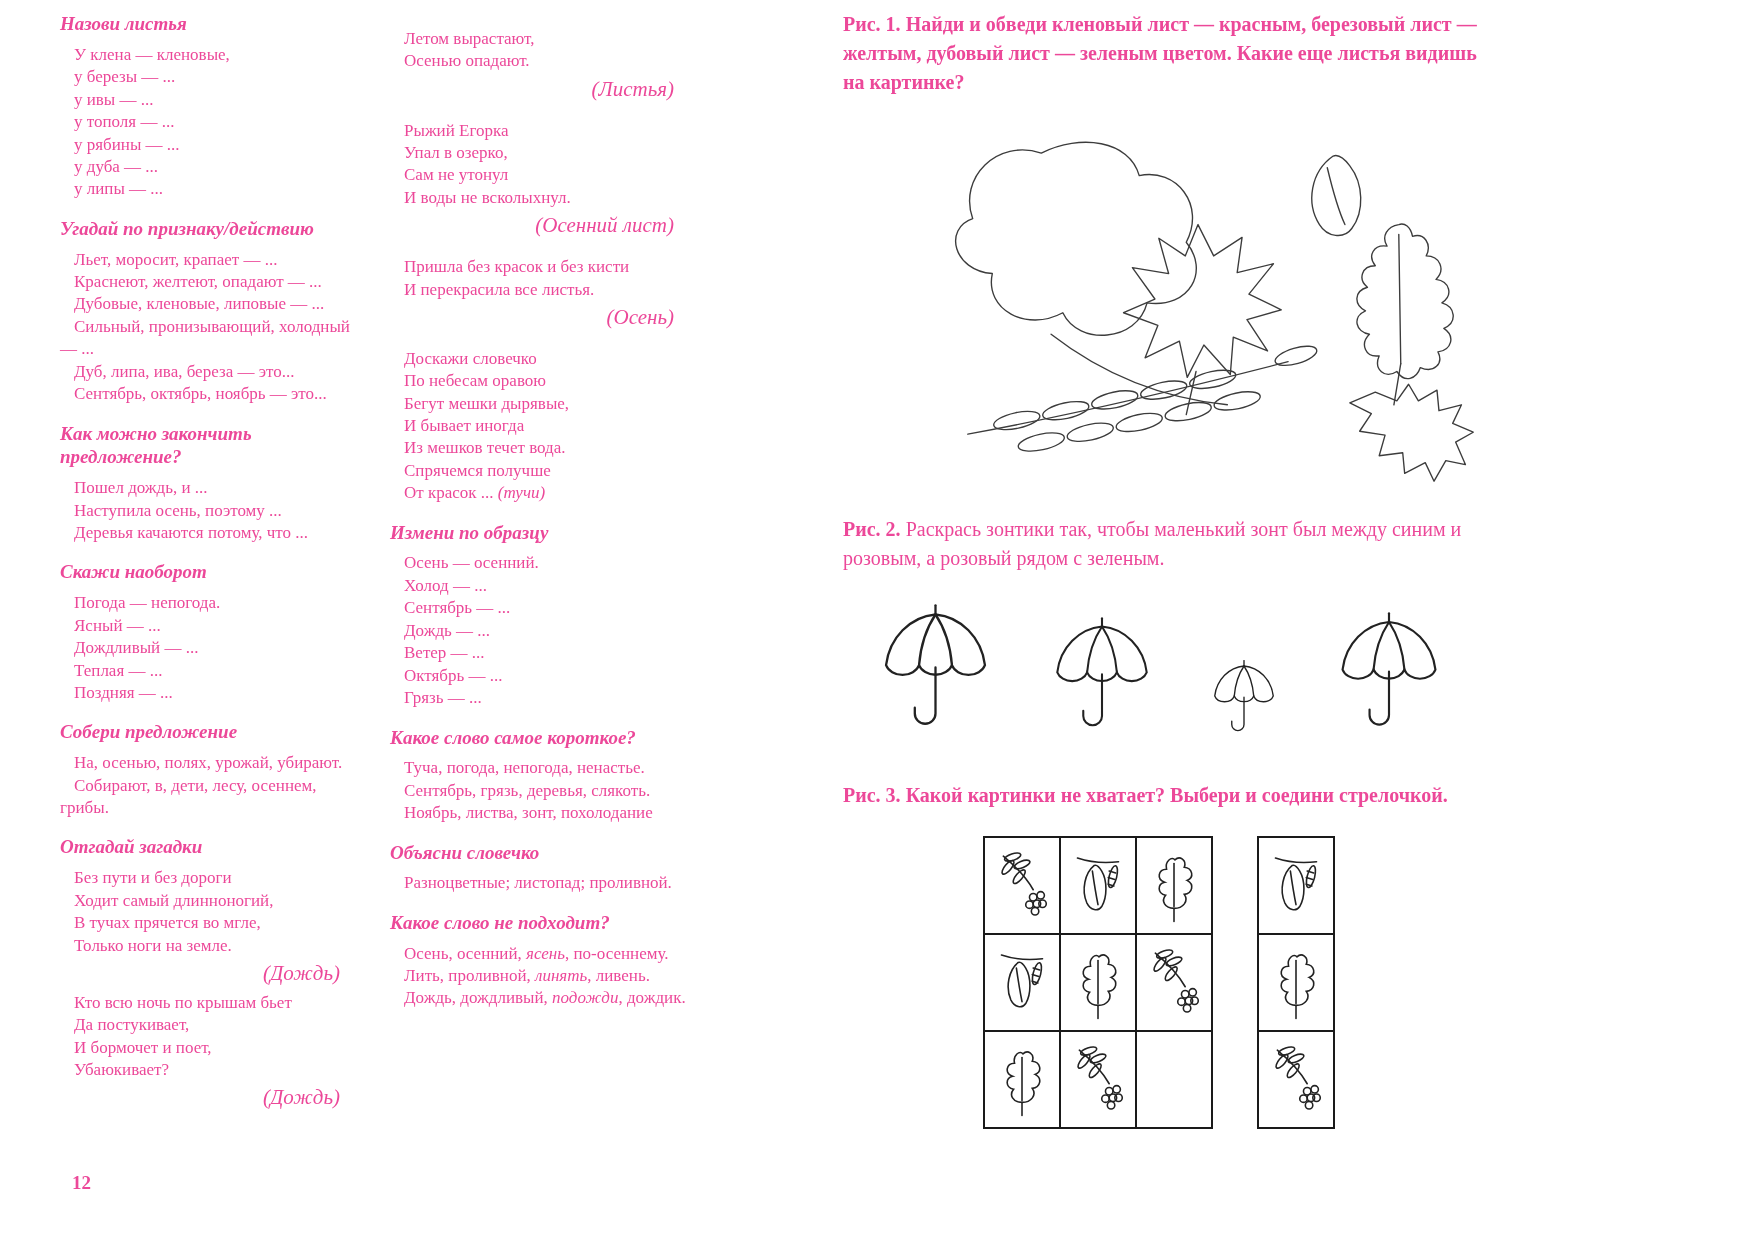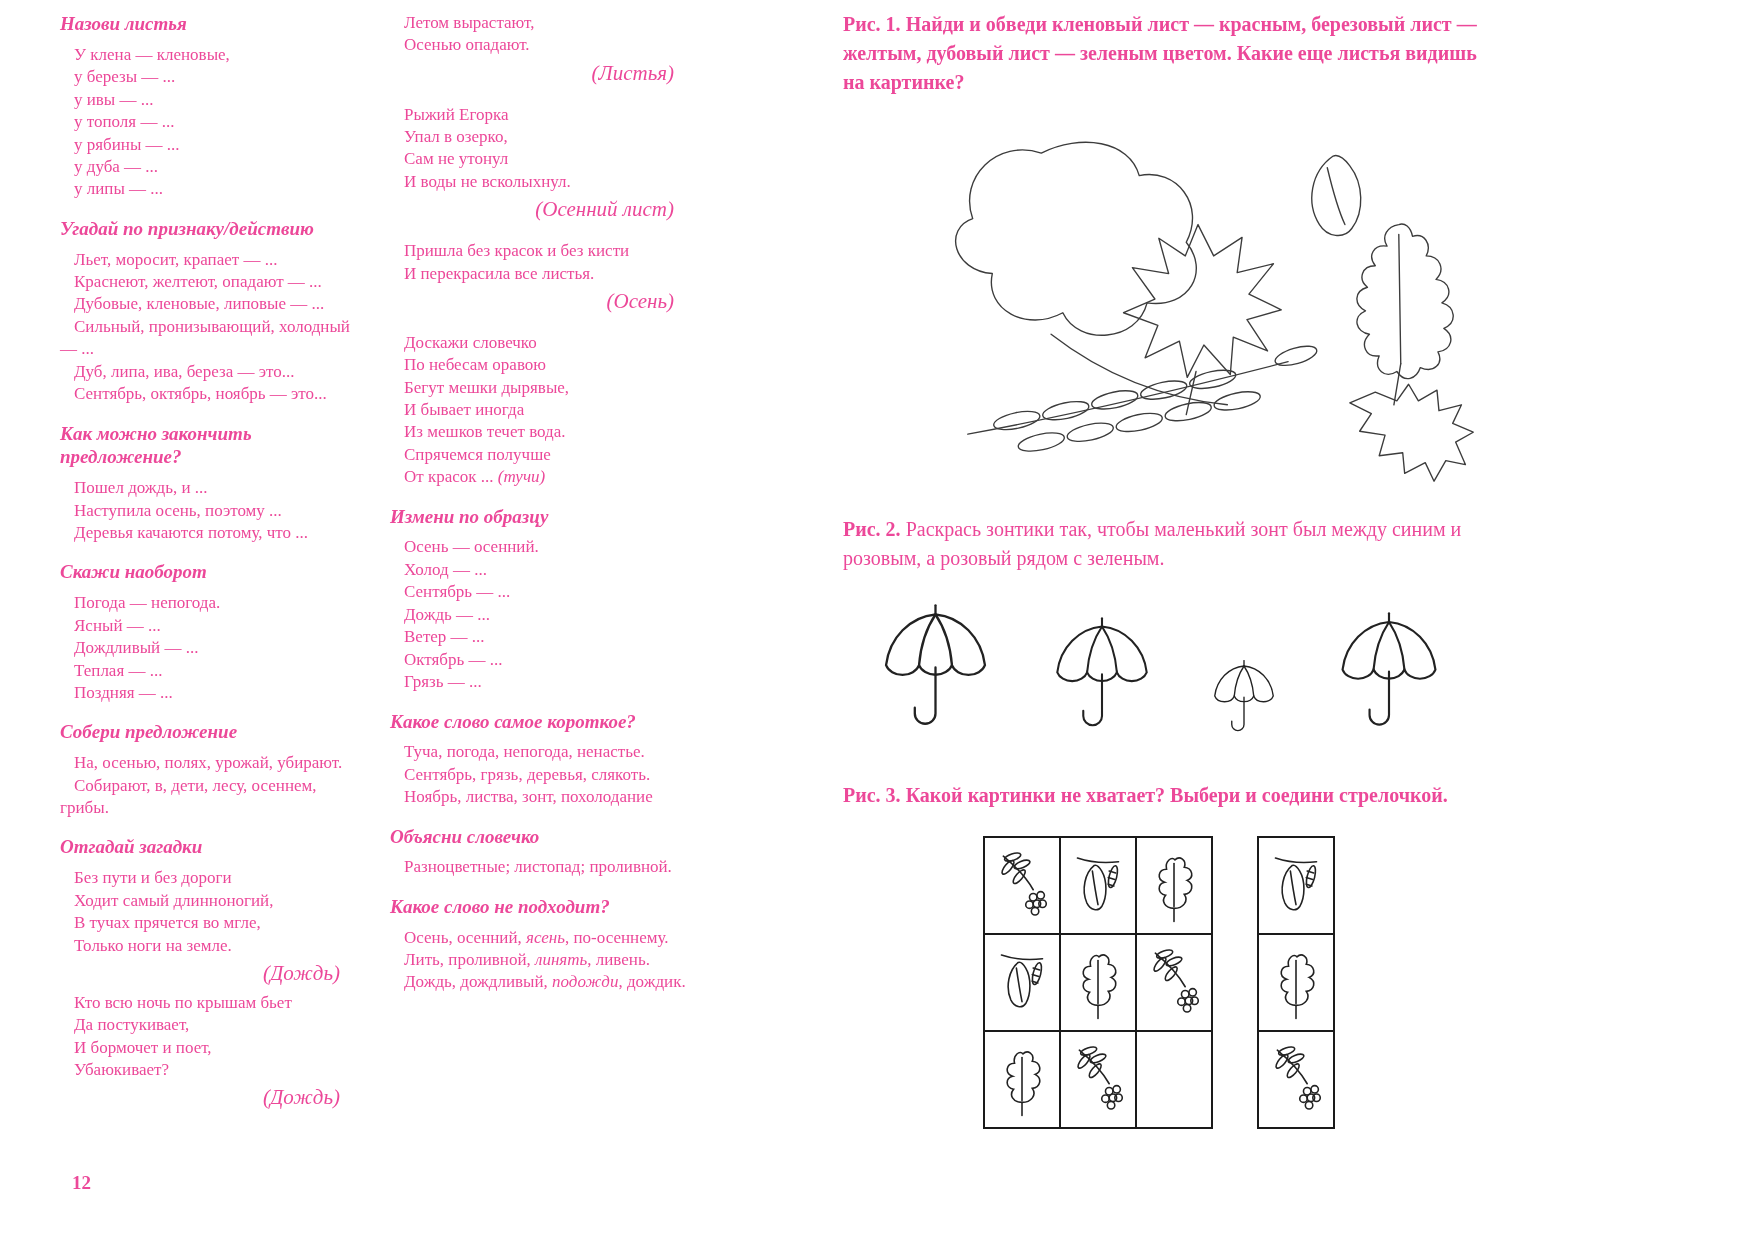--- a/index.html
+++ b/index.html
@@ -1,19 +1,19 @@
 <!DOCTYPE html>
 <html><head>
 <meta charset="utf-8">
 <style>
   html,body{margin:0;padding:0;background:#e8e8e8;}
   .page{position:relative;width:1754px;height:1242px;background:#ffffff;overflow:hidden;
         font-family:"Liberation Serif",serif;color:#ec4899;}
   .colL{position:absolute;left:60px;top:12px;width:302px;}
-  .colM{position:absolute;left:390px;top:12px;width:306px;}
+  .colM{position:absolute;left:390px;top:28px;width:306px;}
   .colR{position:absolute;left:843px;top:10px;width:885px;}
   .h{font-style:italic;font-weight:bold;font-size:19px;line-height:1.25;margin:16px 0 8px 0;}
   .blk:first-child .h{margin-top:0;}
   .ln{font-size:17px;line-height:1.32;text-indent:14px;}
   .it{}
   .ans{font-size:21px;line-height:1.32;font-style:italic;text-align:right;padding-right:22px;margin:3px 0;}
   .blk{margin-bottom:13px;}
   .pblk{margin-bottom:16px;}
   .r2{margin-top:4px;}
   .cap{font-size:20px;line-height:1.45;margin:0 0 4px 0;width:652px;}

